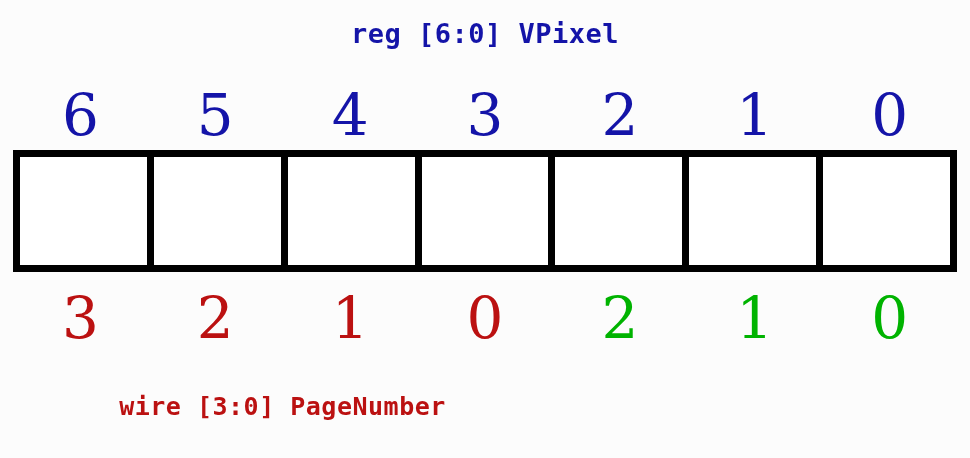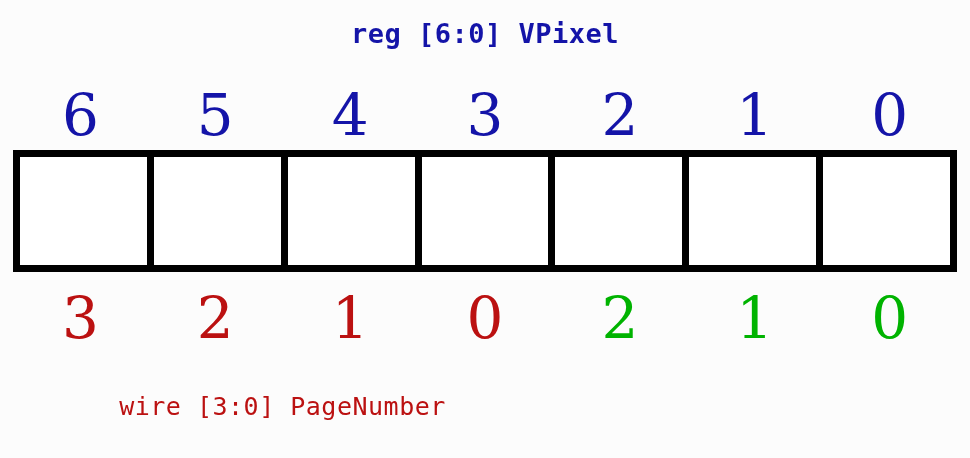--- a/index.html
+++ b/index.html
@@ -100,21 +100,21 @@
     position: absolute;
     top: 392px;
     left: 13px;
     width: 944px;
     height: 44px;
   }
   .field-label {
     position: absolute;
     top: 0;
     font-family: "DejaVu Sans Mono", monospace;
-    font-weight: normal;
+    font-weight: bold;
     font-size: 25px;
     letter-spacing: 0.5px;
     white-space: nowrap;
     text-align: center;
   }
   .field-label.page-number {
     left: 0;
     width: 539px;
   }
   .field-label.line-in-page {

